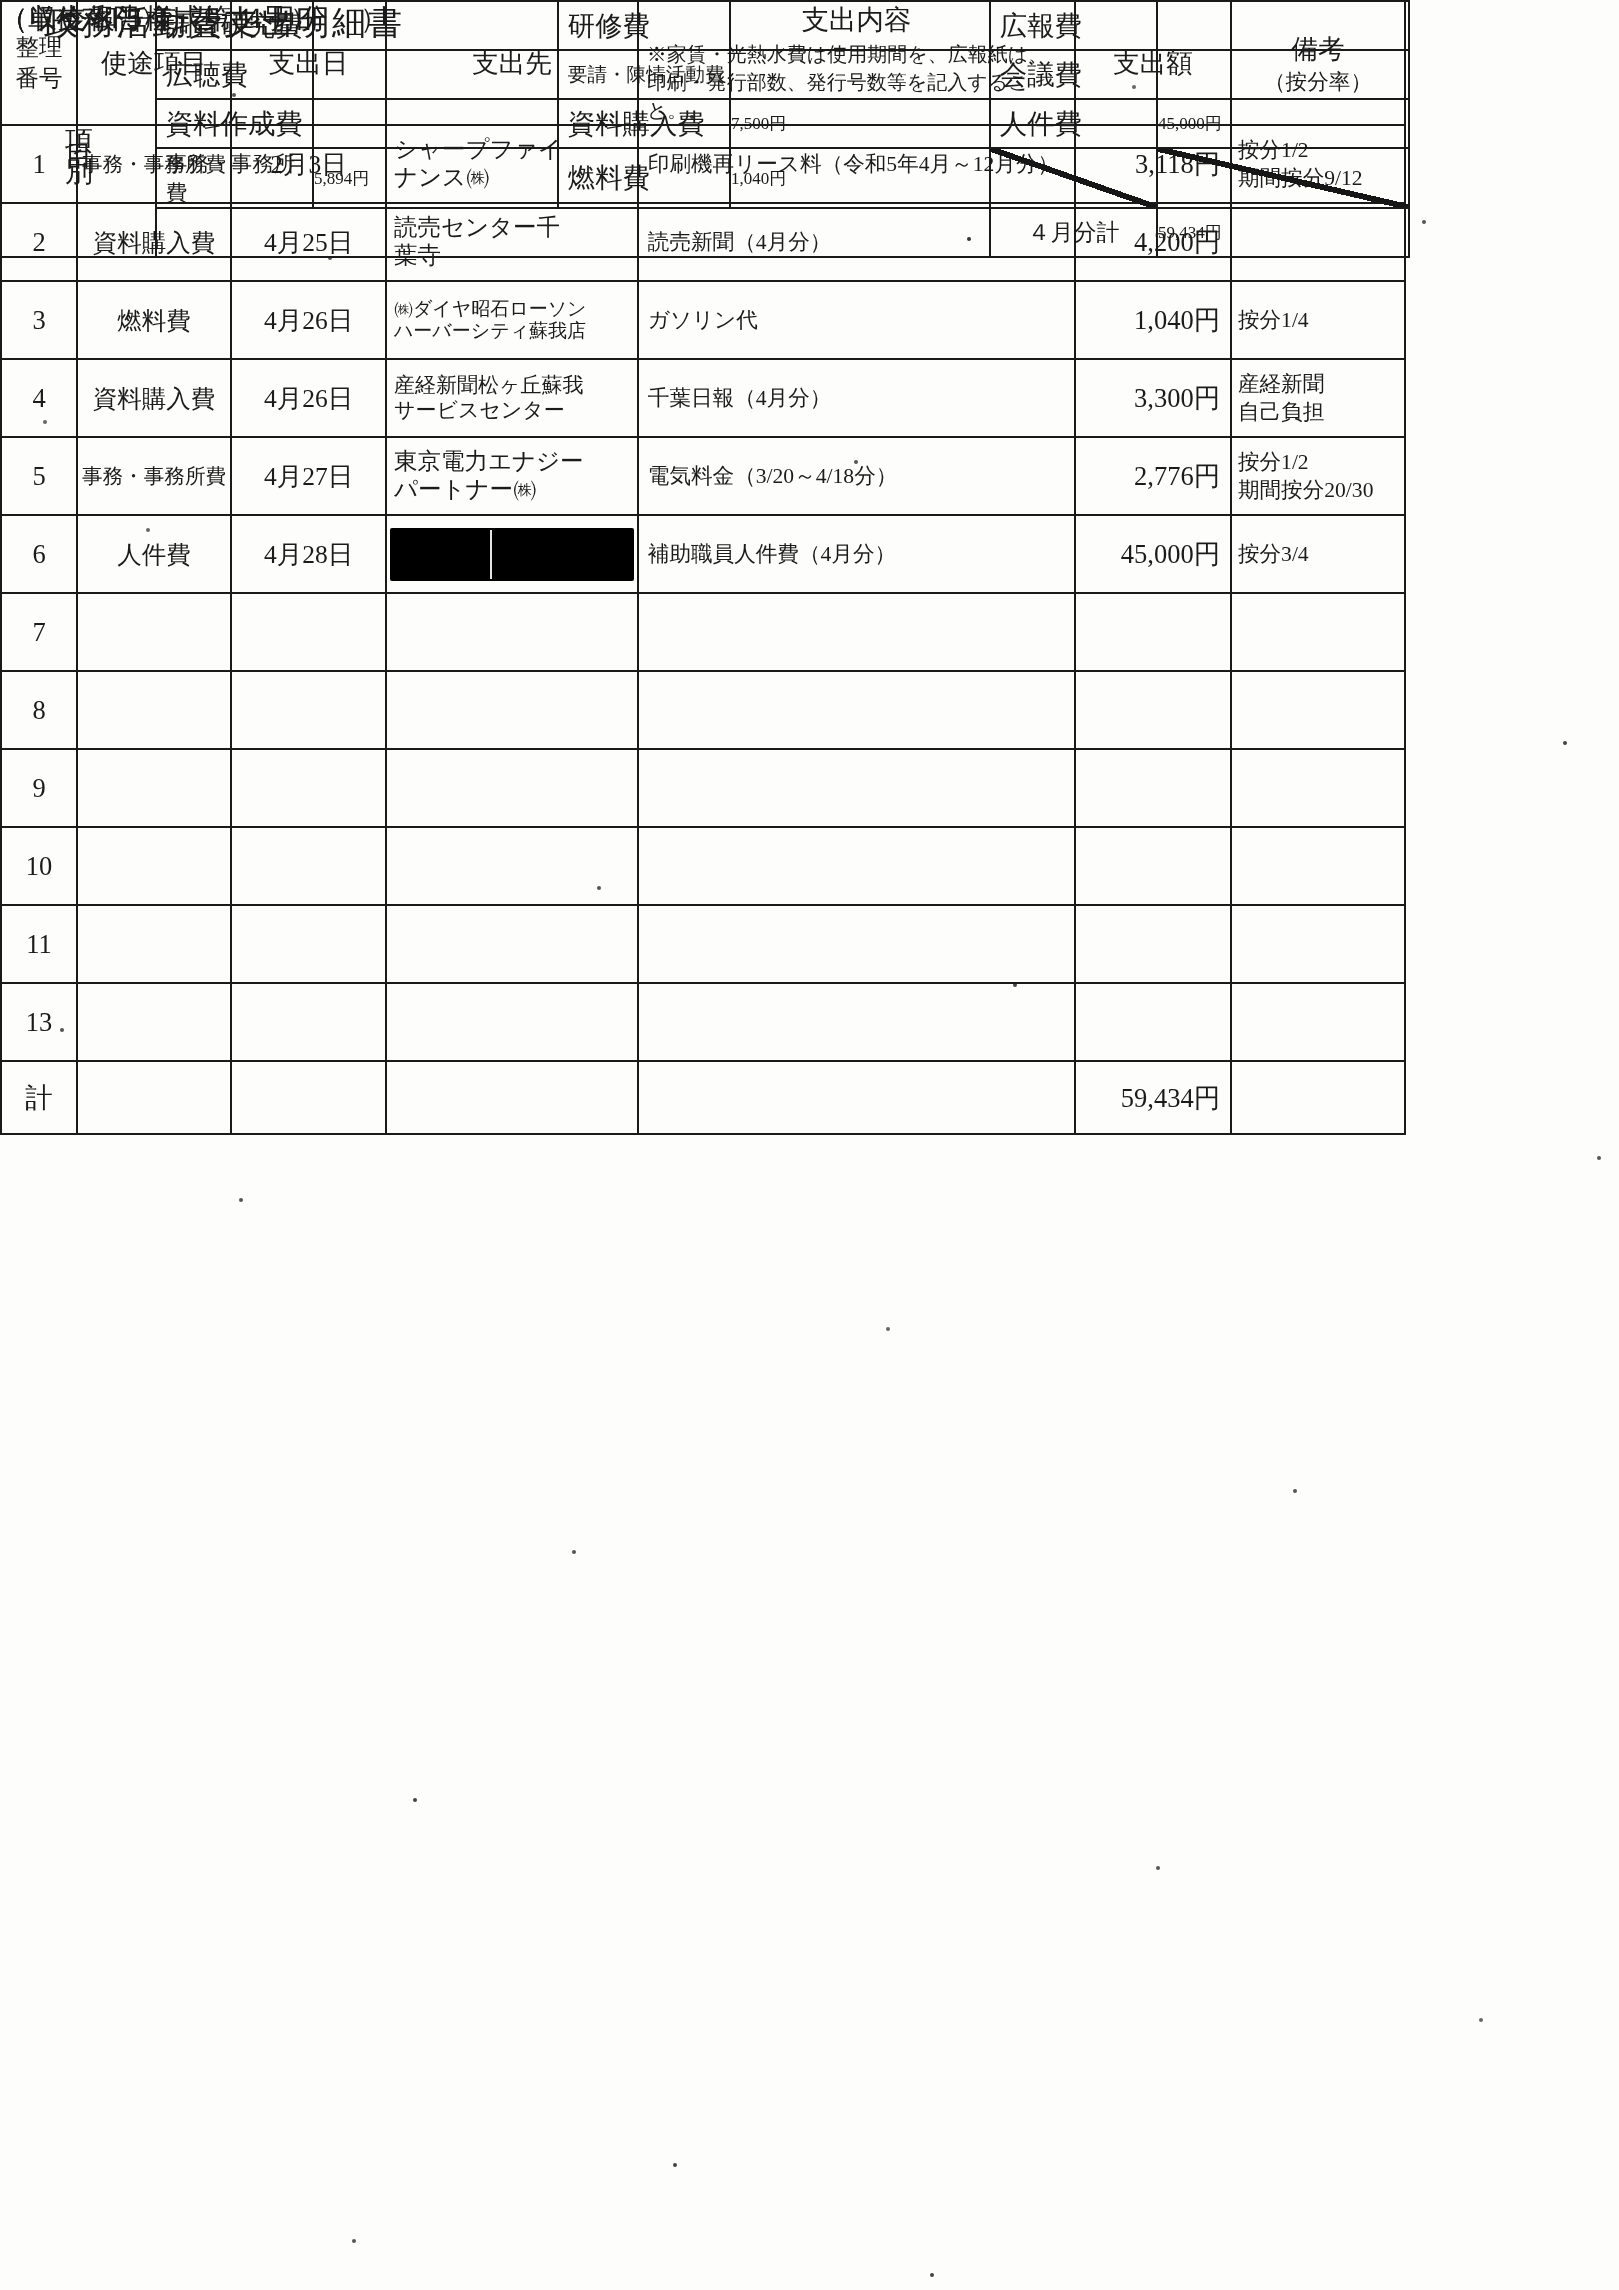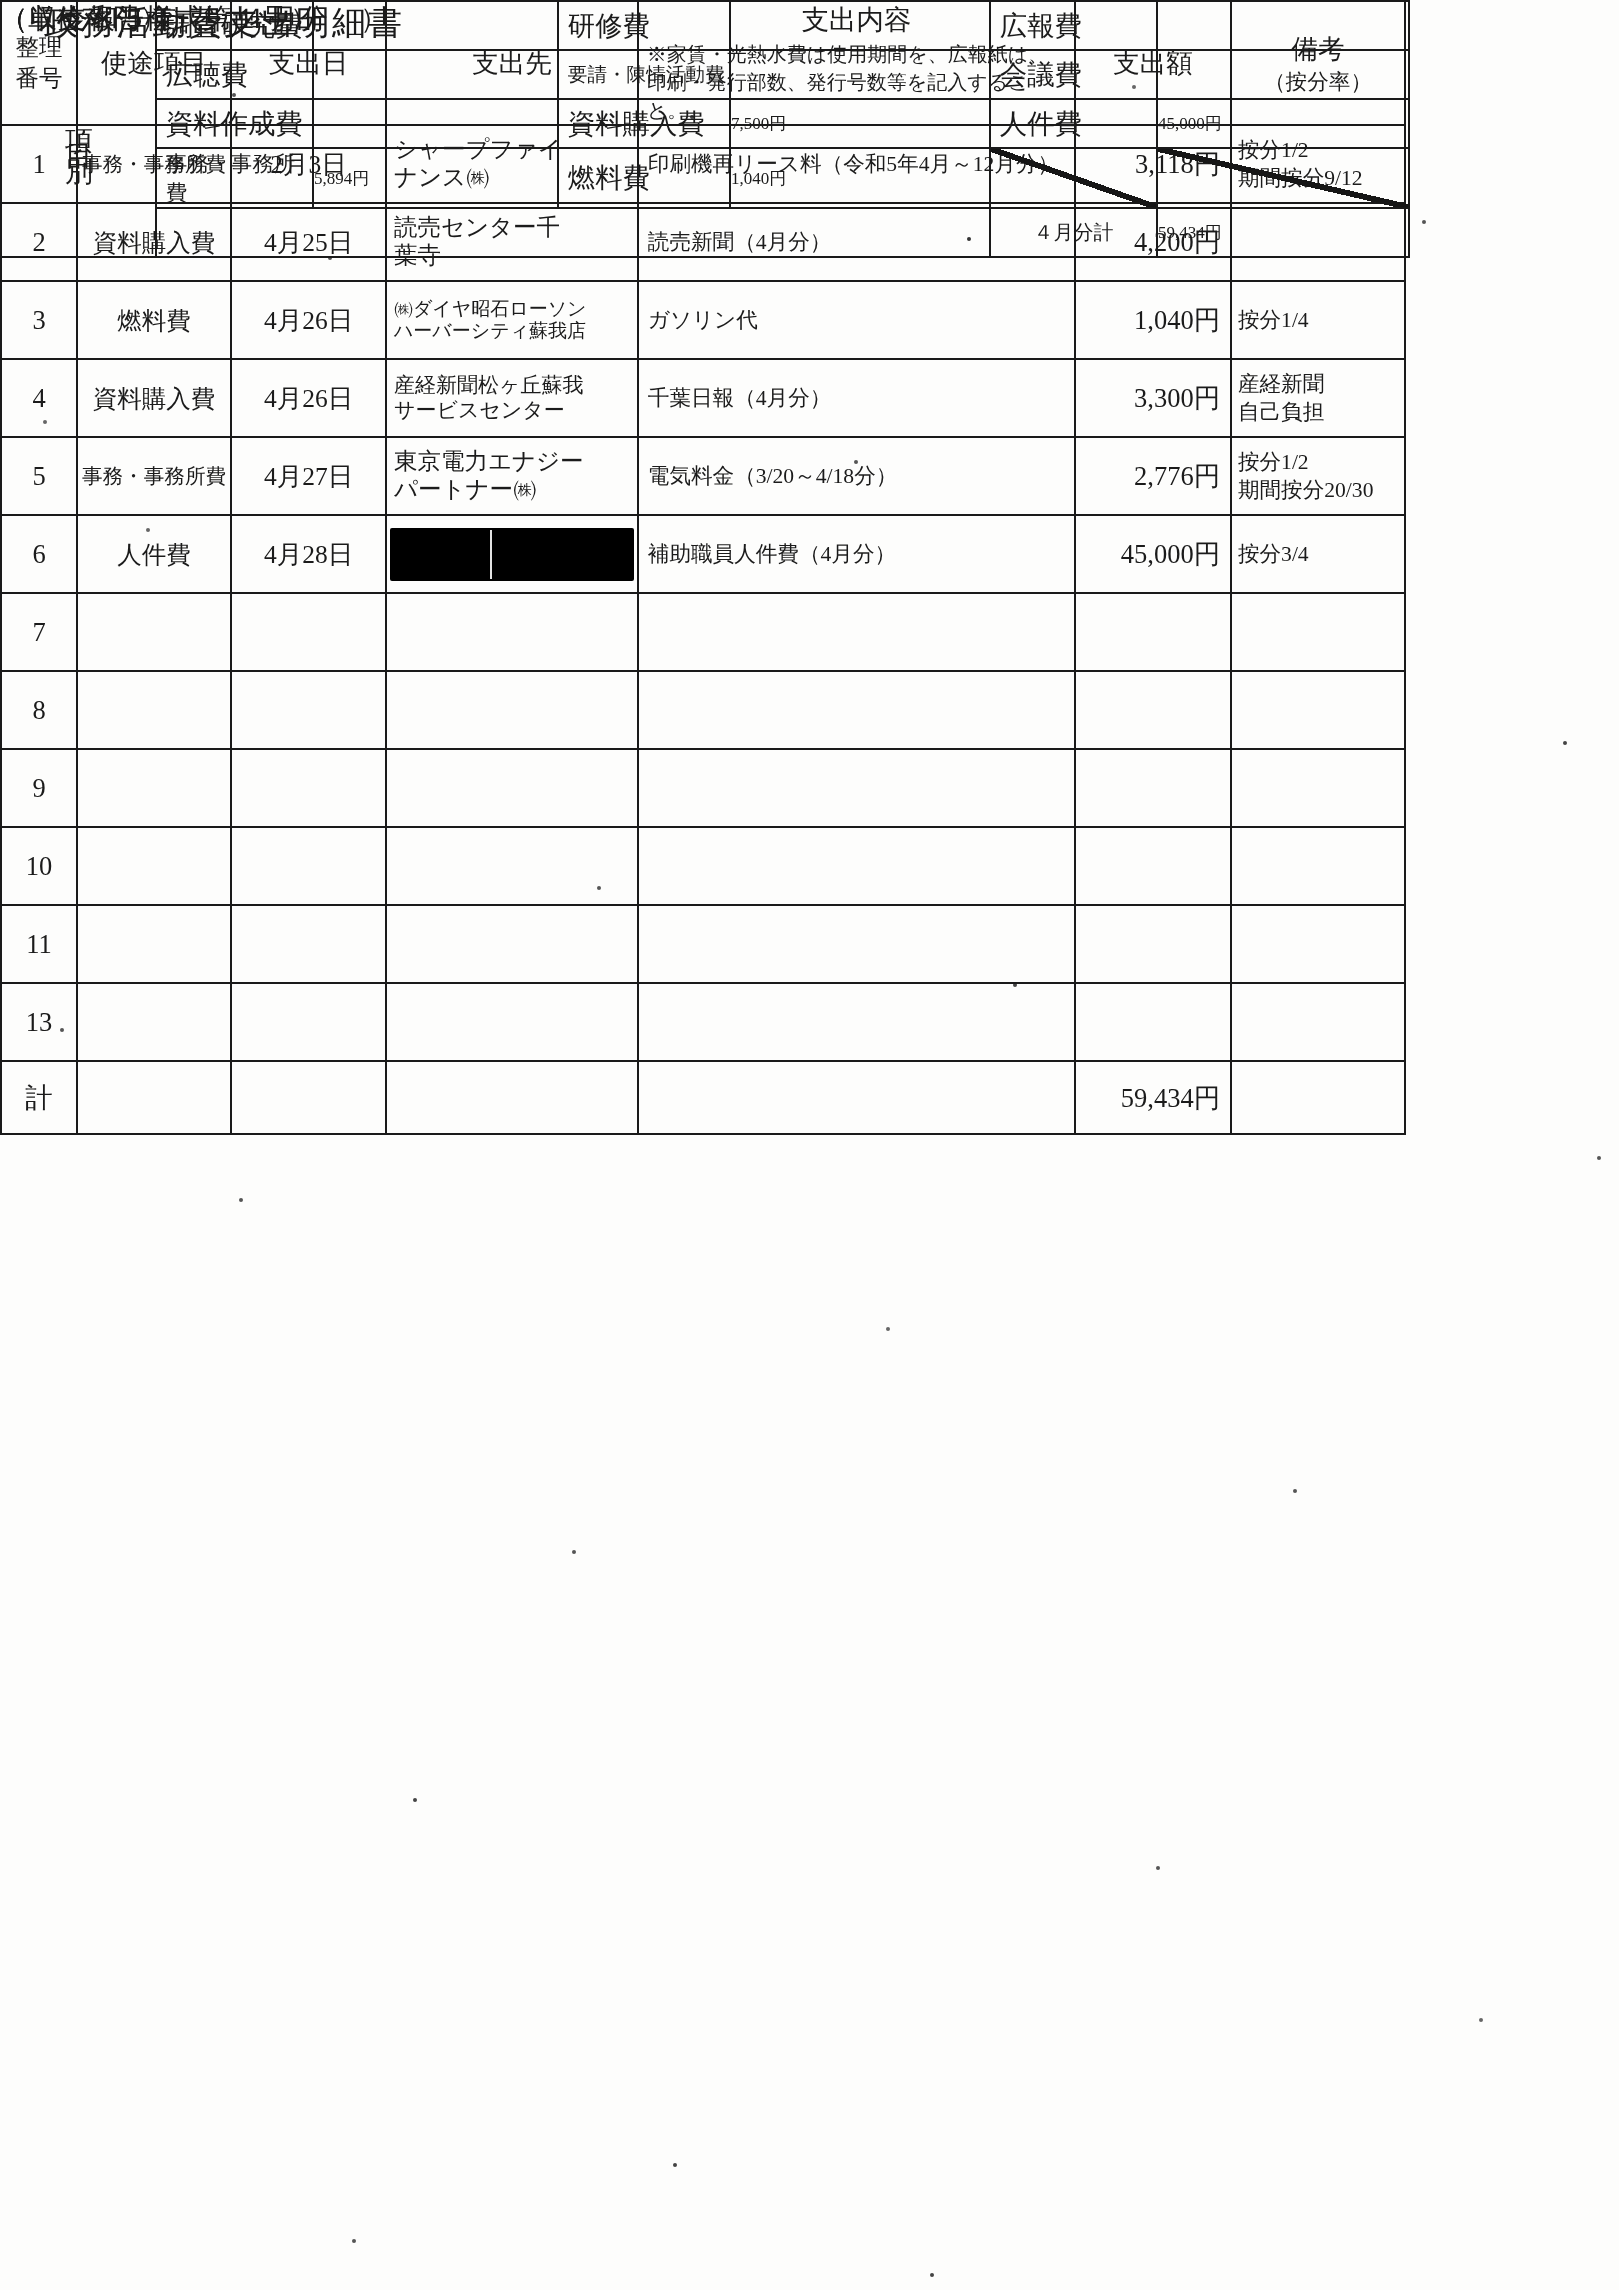--- a/index.html
+++ b/index.html
@@ -78,21 +78,21 @@
 
   
   .summary-table { position:absolute; left:112; top:1926; width:1407px; border:2.9px solid #161616; }
   .summary-table tr { height:49px; }
   .vertical-cell { text-align:center; }
   .vertical-label { writing-mode:vertical-rl; margin:0 auto; font-size:28px; letter-spacing:13.7px; line-height:1; }
   .s-label { text-align:left; font-size:27.4px; padding-left:8.8px; }
   .s-label.sm { font-size:19.6px; }
   .s-label.s  { font-size:21.6px; }
   .s-value { text-align:left; font-size:17px; padding-right:30px; }
-  .s-total-label { text-align:center; font-size:20px; }
+  .s-total-label { text-align:center; font-size:23px; }
   .diag {
     background:linear-gradient(to top right,
       transparent calc(50% - 2.9px), #161616 calc(50% - 2.9px),
       #161616 calc(50% + 2.9px), transparent calc(50% + 2.9px));
   }
 </style>
 </head>
 <body>
 
 <div class="page">

